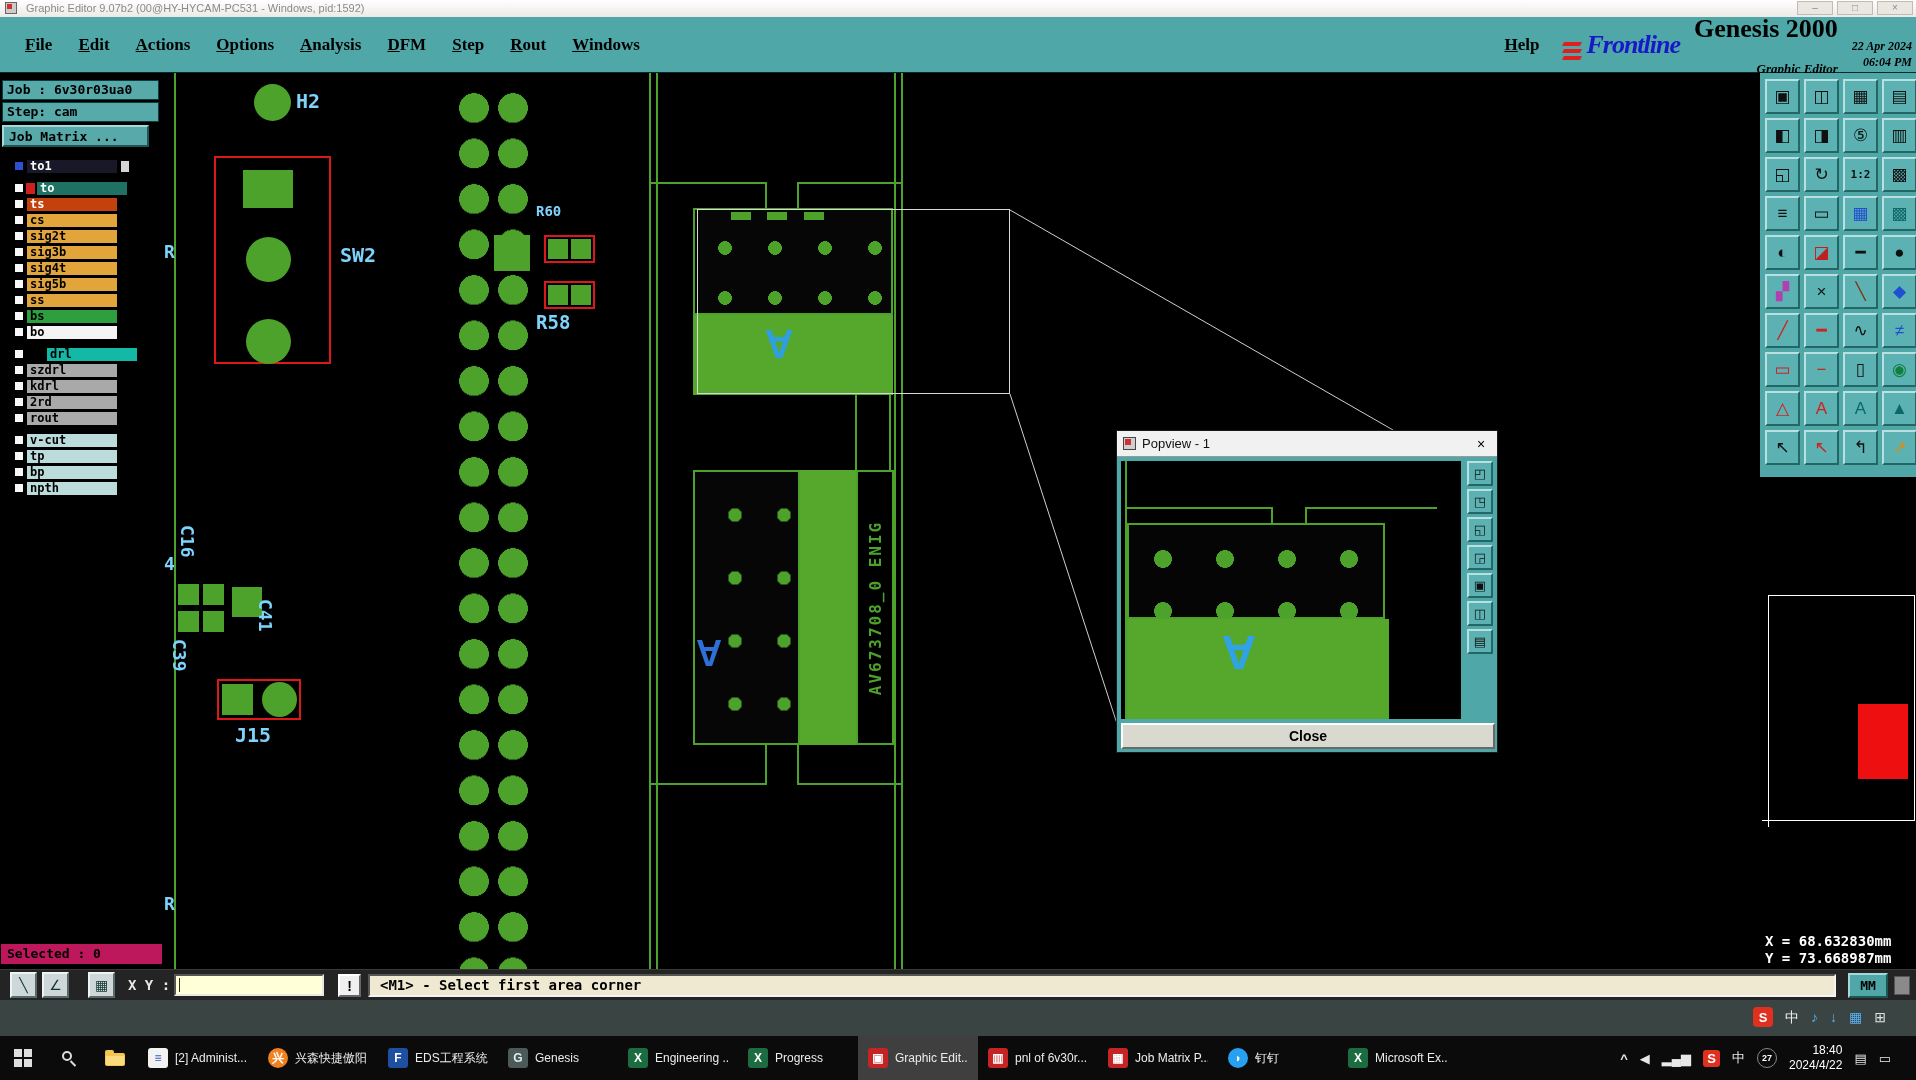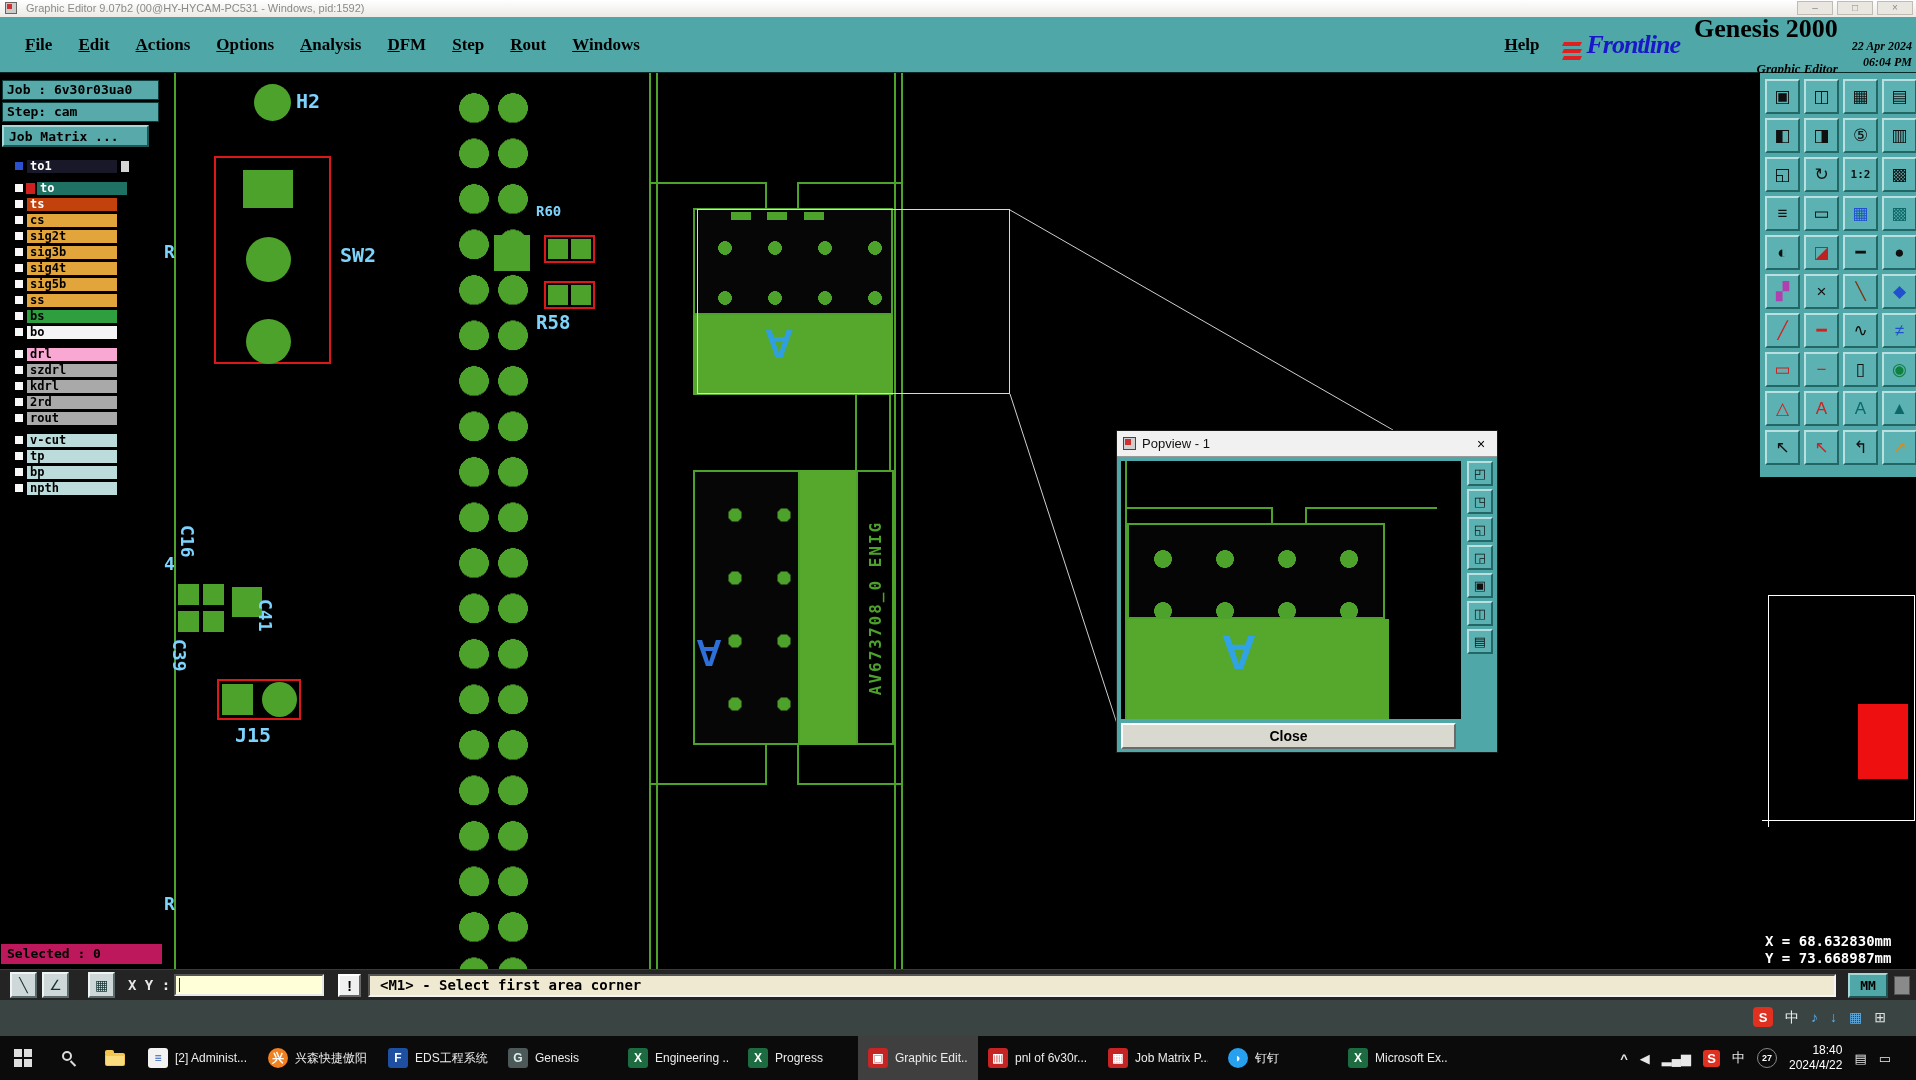--- a/index.html
+++ b/index.html
@@ -164,21 +164,21 @@
 .pv-rail{position:absolute;left:4px;top:0;width:2px;height:258px;background:#4da22b}
 .pv-hline{position:absolute;left:6px;top:46px;width:310px;height:2px;background:#4da22b}
 .pv-neck{position:absolute;left:150px;top:46px;width:36px;height:18px;background:#000;border-left:2px solid #4da22b;border-right:2px solid #4da22b}
 .pv-dark{position:absolute;left:6px;top:62px;width:258px;height:96px;border:2px solid #4da22b;background:#050505;
   background-image:radial-gradient(circle 9px at 31px 26px,#4da22b 97%,transparent 100%);
   background-size:62px 52px;background-position:3px 8px}
 .pv-green{position:absolute;left:6px;top:158px;width:262px;height:100px;background:#56a82c}
 .pv-letter{position:absolute;left:88px;top:164px;width:60px;text-align:center;font:bold 48px "Liberation Sans",sans-serif;color:#30a2e6;transform:rotate(180deg)}
 .pv-tools{position:absolute;left:350px;top:4px;display:flex;flex-direction:column;gap:3px}
 .pv-tool{width:26px;height:25px;background:#5cb2b2;border:2px solid;border-color:#b8e0e0 #236666 #236666 #b8e0e0;font-size:13px;color:#101010;display:flex;align-items:center;justify-content:center;padding:0}
-.pv-closebar{position:absolute;left:4px;top:266px;width:335px;height:26px;background:#d9d9cf;border:2px solid;border-color:#fff #6a6a6a #6a6a6a #fff;font:bold 14px "Liberation Sans",sans-serif;color:#000}
+.pv-closebar{position:absolute;left:4px;top:266px;width:374px;height:26px;background:#d9d9cf;border:2px solid;border-color:#fff #6a6a6a #6a6a6a #fff;font:bold 14px "Liberation Sans",sans-serif;color:#000}
 </style>
 </head>
 <body>
 
 <div id="root">
 
   <div class="titlebar">
     <span class="tb-appicon">
         <i></i>
       </span>
@@ -362,21 +362,21 @@
         </div>
         <div class="layer-row">
           <span class="chk" style="background: rgb(248, 248, 248);"></span>
 
           <span class="lname" style="background: rgb(244, 244, 244); color: rgb(0, 0, 0);">bo</span>
 
         </div>
         <div class="layer-row gap">
           <span class="chk" style="background: rgb(248, 248, 248);"></span>
 
-          <span class="lname" style="background: #f9a8d4; color: rgb(0, 0, 0);">drl</span>
+          <span class="lname" style="background: #14b8a6; color: rgb(0, 0, 0); margin-left: 20px;">drl</span>
 
         </div>
         <div class="layer-row">
           <span class="chk" style="background: rgb(248, 248, 248);"></span>
 
           <span class="lname" style="background: rgb(169, 169, 169); color: rgb(0, 0, 0);">szdrl</span>
 
         </div>
         <div class="layer-row">
           <span class="chk" style="background: rgb(248, 248, 248);"></span>

